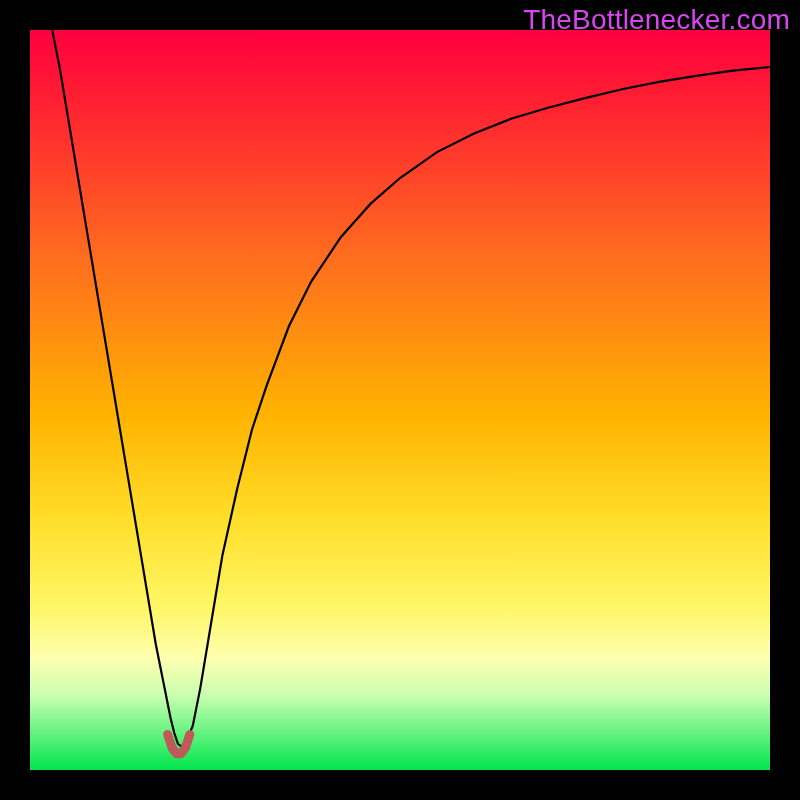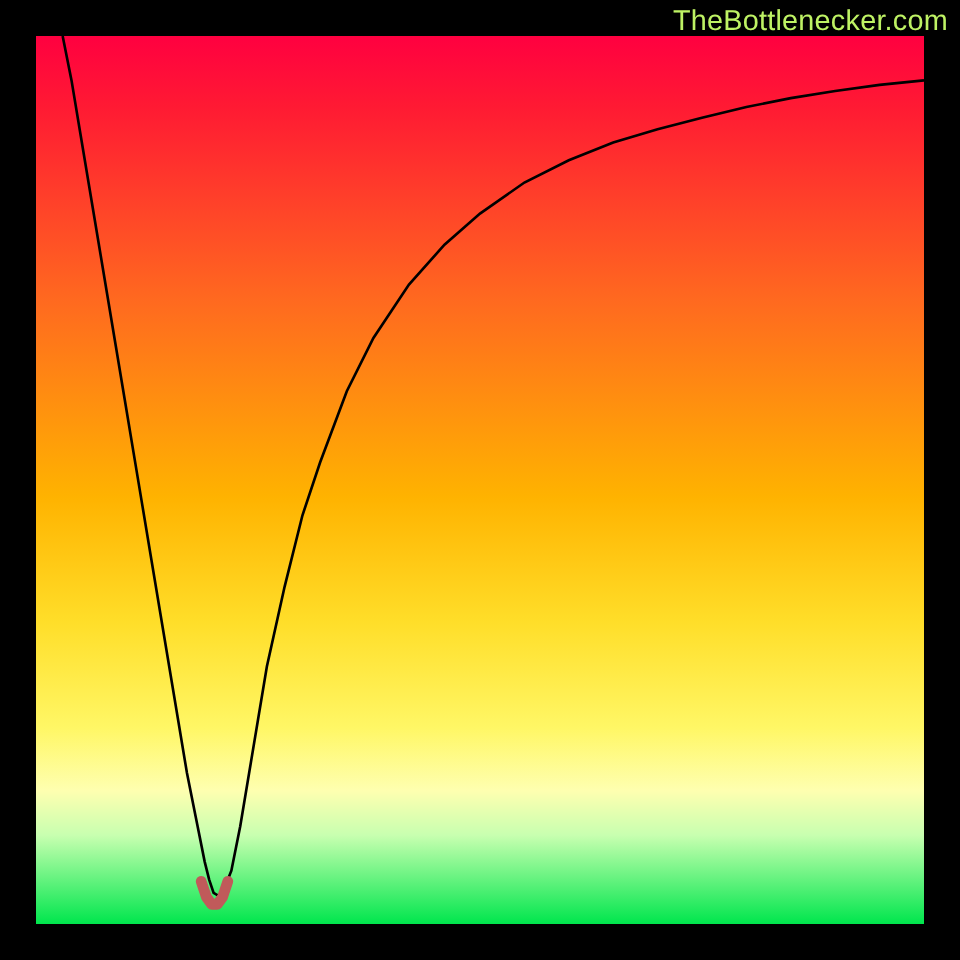--- a/index.html
+++ b/index.html
@@ -28,22 +28,22 @@
       #fff766 78%,
       #feffb0 85%,
       #c8ffb0 90%,
       #00e64d 100%
     );
   }
   .watermark {
     position: absolute;
     top: 4px;
     right: 10px;
-    color: #bef264;
-    font-size: 24px;
+    color: #d946ef;
+    font-size: 28px;
     letter-spacing: 0.2px;
     user-select: none;
   }
   svg { display: block; }
 </style>
 </head>
 <body>
 
 <div class="frame">
   <div class="plot" id="plot" style="left: 30px; top: 30px; width: 740px; height: 740px;">

